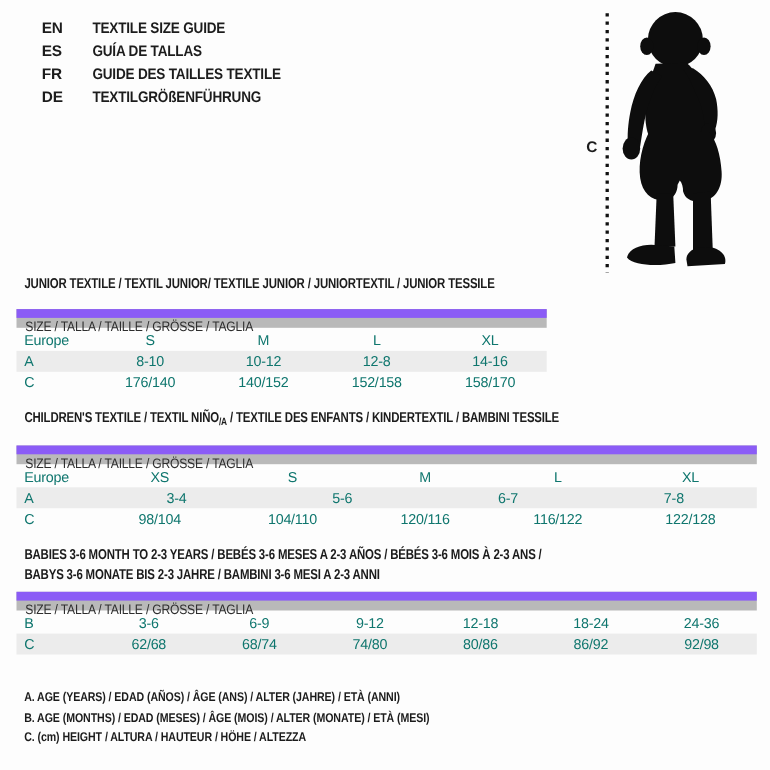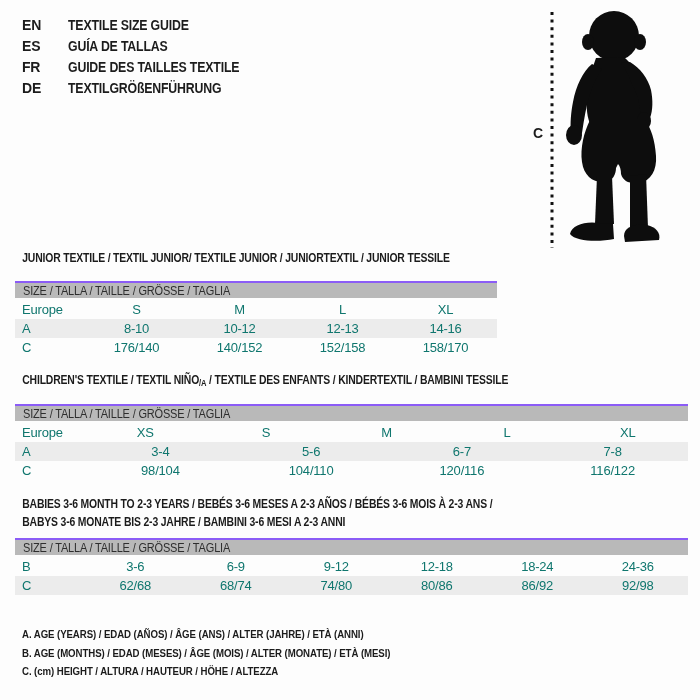--- a/index.html
+++ b/index.html
@@ -2,42 +2,42 @@
 <html><head>
 <meta charset="utf-8">
 <style>
   html,body{margin:0;padding:0;}
   .canvas{
     position:relative;width:700px;height:700px;background:#fdfdfd;
     font-family:"Liberation Sans",sans-serif;color:#1c1c1c;overflow:hidden;
   }
   
   .lang-block{position:absolute;top:15px;left:22px;}
-  .lang-row{display:flex;line-height:21px;font-size:14px;font-weight:700;letter-spacing:-.2px;}
+  .lang-row{display:flex;line-height:21px;font-size:14px;font-weight:700;letter-spacing:-.2px;margin-left:16px;}
   .lang-code{width:46px;flex:0 0 46px;}
   .lang-label{white-space:nowrap;transform:scaleX(.88);transform-origin:0 50%;}
   
   .measure-line{position:absolute;left:550px;top:10px;}
   .measure-label{position:absolute;left:533px;top:125px;font-size:14px;font-weight:700;}
   .baby-svg{position:absolute;left:560px;top:8px;}
   
   .size-table{position:absolute;left:15px;}
   #table-0{top:251px;width:482px;}
   #table-1{top:373px;width:673px;}
   #table-2{top:495px;width:673px;}
   .t-title{
     font-size:13px;font-weight:700;line-height:14px;padding-left:9px;
     white-space:nowrap;transform:scaleX(.8);transform-origin:0 50%;letter-spacing:-.2px;color:#1b1b1b;
   }
   .t-title .title-line{display:block;line-height:18px;}
   .t-title .sub{font-size:9.5px;position:relative;top:2px;}
   #table-0 .t-title,#table-1 .t-title{margin-bottom:16px;}
   #table-2 .t-title{margin-bottom:7px;}
   .t-header{
-    height:17px;background:#b9b9b9;border-top:2px solid #8b5cf6;
+    height:17px;background:#b9b9b9;border-top:8px solid #8b5cf6;
     font-size:12.5px;line-height:16px;color:#2e2e2e;padding-left:8px;margin-bottom:2px;
     box-sizing:border-box;
   }
   .t-header-text{display:inline-block;white-space:nowrap;transform:scaleX(.88);transform-origin:0 50%;letter-spacing:-.2px;}
   .trow{display:flex;height:19px;line-height:19px;font-size:13px;letter-spacing:-.2px;color:#0f766e;}
   .trow.shaded{background:#ececec;}
   .tlabel{width:70px;flex:0 0 70px;padding-left:7px;box-sizing:border-box;}
   .tcell{flex:1;text-align:center;}
   
   .footnotes{position:absolute;left:22px;top:625px;}
@@ -106,21 +106,21 @@
           <div class="tlabel">Europe</div>
           <div class="tcell">S</div>
           <div class="tcell">M</div>
           <div class="tcell">L</div>
           <div class="tcell">XL</div>
         </div>
         <div class="trow shaded">
           <div class="tlabel">A</div>
           <div class="tcell">8-10</div>
           <div class="tcell">10-12</div>
-          <div class="tcell">12-13</div>
+          <div class="tcell">12-8</div>
           <div class="tcell">14-16</div>
         </div>
         <div class="trow">
           <div class="tlabel">C</div>
           <div class="tcell">176/140</div>
           <div class="tcell">140/152</div>
           <div class="tcell">152/158</div>
           <div class="tcell">158/170</div>
         </div>
       </div>
@@ -146,20 +146,21 @@
           <div class="tcell">5-6</div>
           <div class="tcell">6-7</div>
           <div class="tcell">7-8</div>
         </div>
         <div class="trow">
           <div class="tlabel">C</div>
           <div class="tcell">98/104</div>
           <div class="tcell">104/110</div>
           <div class="tcell">120/116</div>
           <div class="tcell">116/122</div>
+          <div class="tcell">122/128</div>
         </div>
       </div>
   </div>
 
   <div class="size-table" id="table-2">
     <div class="t-title">
       <span class="title-line">BABIES 3-6 MONTH TO 2-3 YEARS / BEBÉS 3-6 MESES A 2-3 AÑOS / BÉBÉS 3-6 MOIS À 2-3 ANS /</span>
       <span class="title-line">BABYS 3-6 MONATE BIS 2-3 JAHRE / BAMBINI 3-6 MESI A 2-3 ANNI</span>
     </div>
     <div class="t-header">

